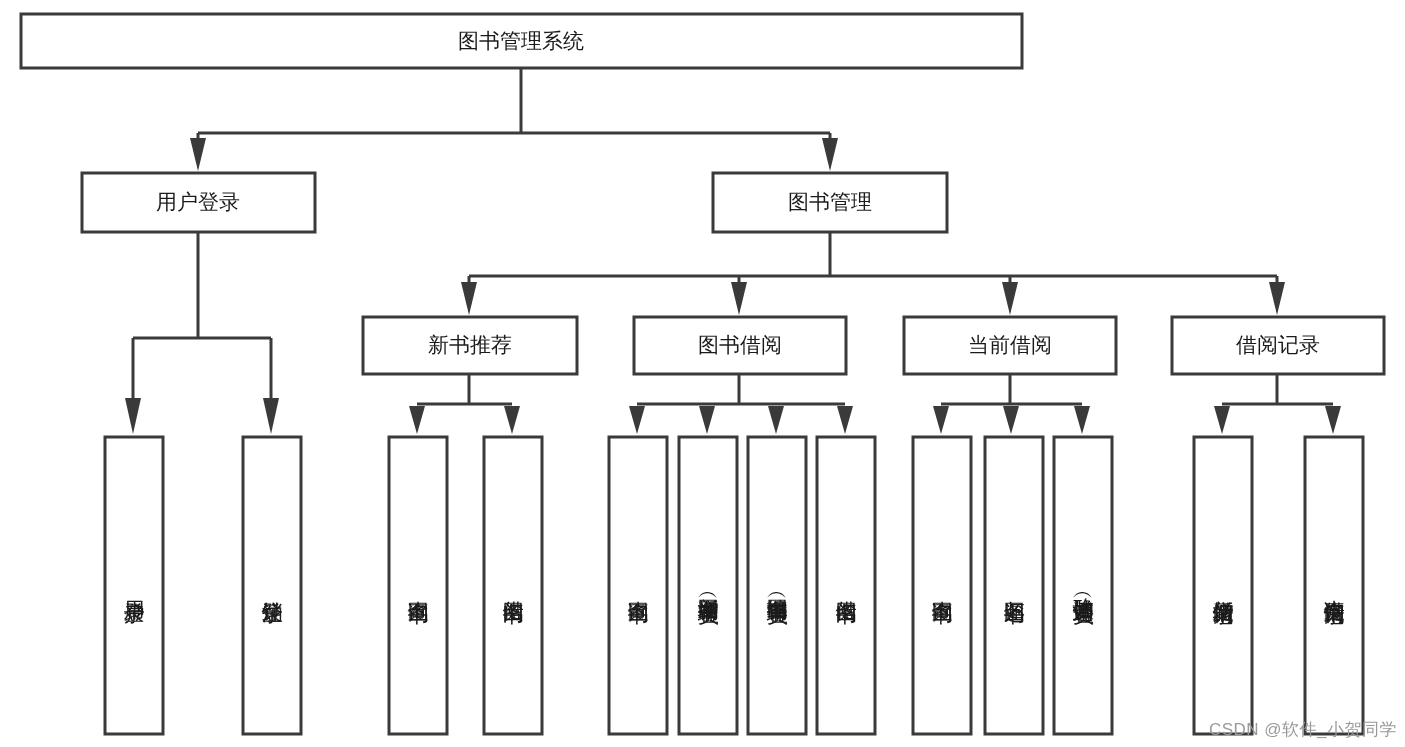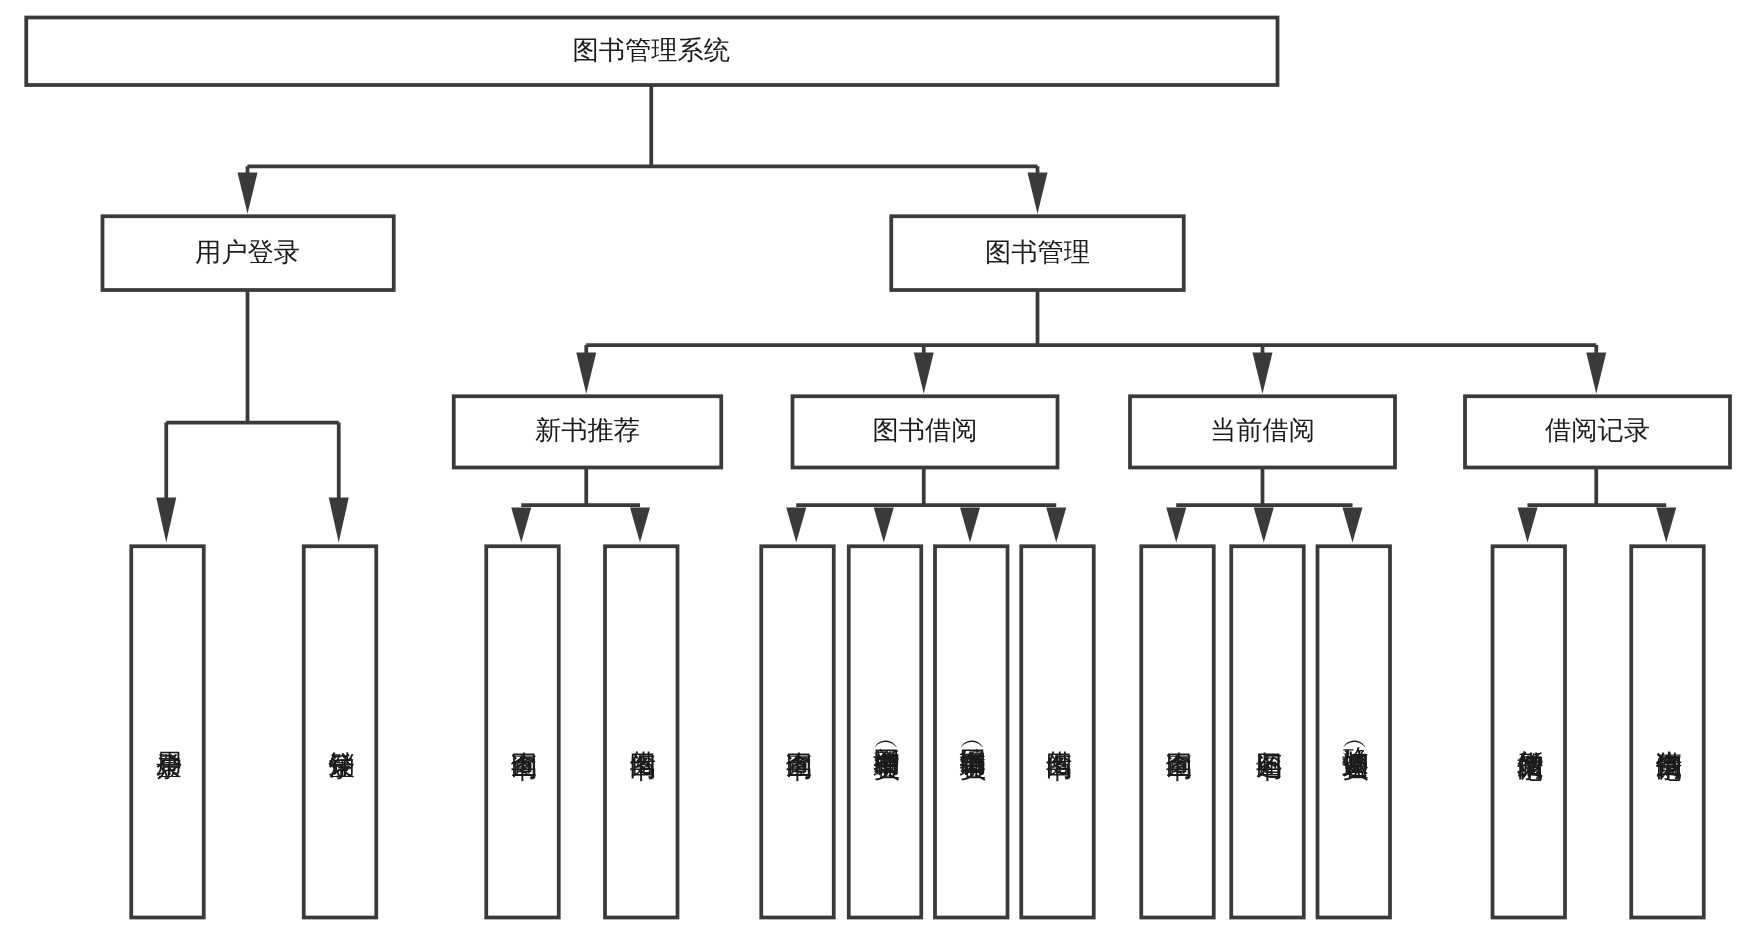--- a/index.html
+++ b/index.html
@@ -154,13 +154,14 @@
   <div class="vert-label" style="left:609px;top:437px;width:58px;height:297px;">查询图书</div>
   <div class="vert-label" style="left:679px;top:437px;width:58px;height:297px;">新增图书（管理员）</div>
   <div class="vert-label" style="left:748px;top:437px;width:58px;height:297px;">编辑图书（管理员）</div>
   <div class="vert-label" style="left:817px;top:437px;width:58px;height:297px;">借阅图书</div>
   <div class="vert-label" style="left:913px;top:437px;width:58px;height:297px;">查询图书</div>
   <div class="vert-label" style="left:985px;top:437px;width:58px;height:297px;">归还图书</div>
   <div class="vert-label" style="left:1054px;top:437px;width:58px;height:297px;">确认归还（管理员）</div>
   <div class="vert-label" style="left:1194px;top:437px;width:58px;height:297px;">新增借阅记录</div>
   <div class="vert-label" style="left:1305px;top:437px;width:58px;height:297px;">查询借阅记录</div>
 
+  <div class="watermark">CSDN @软件_小贺同学</div>
 </div>
 
 </body></html>

